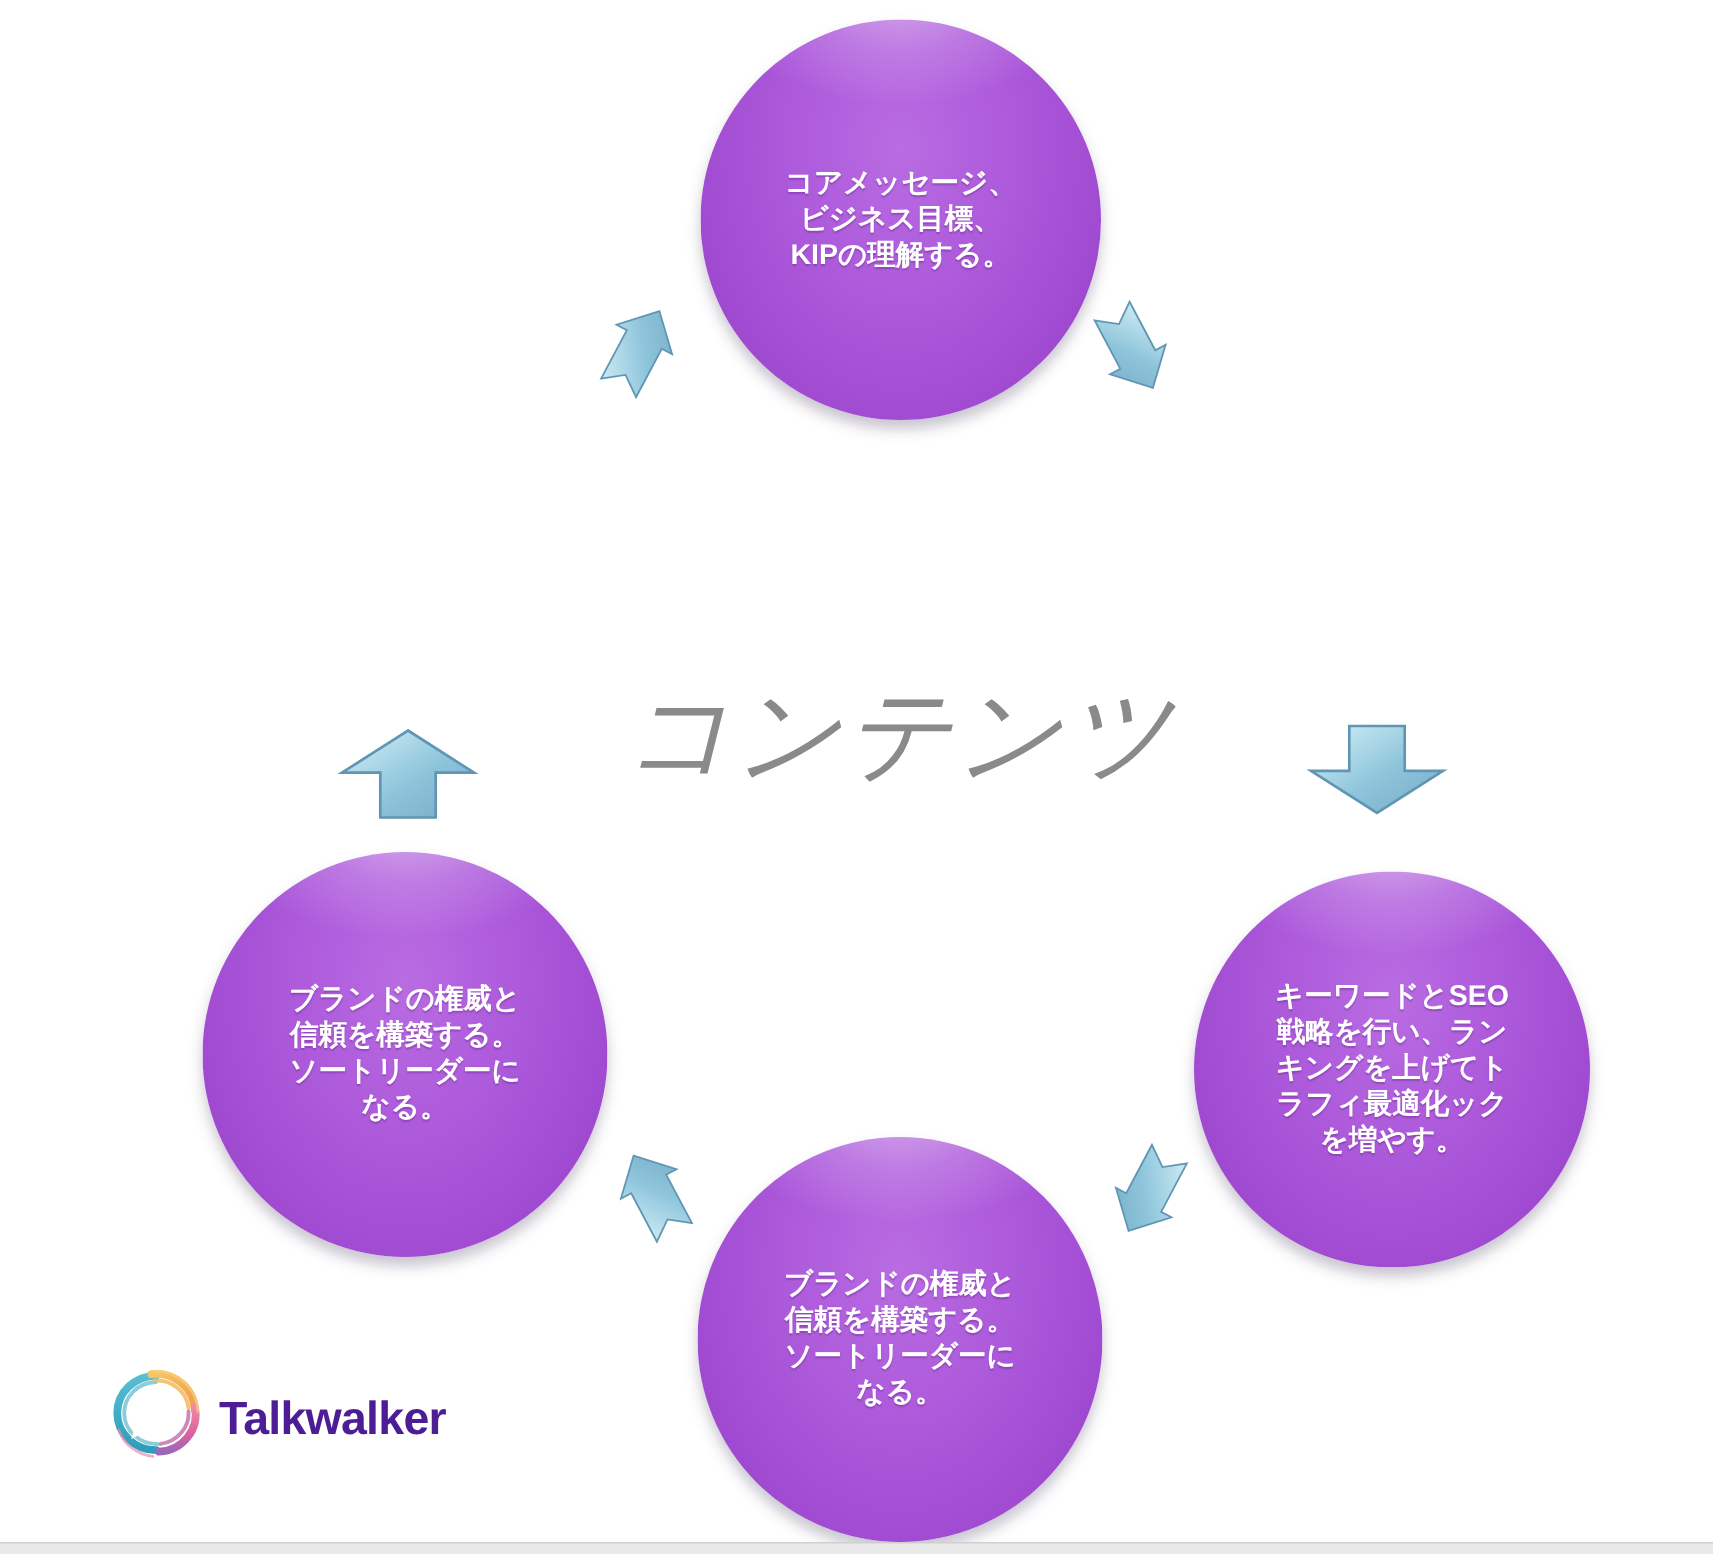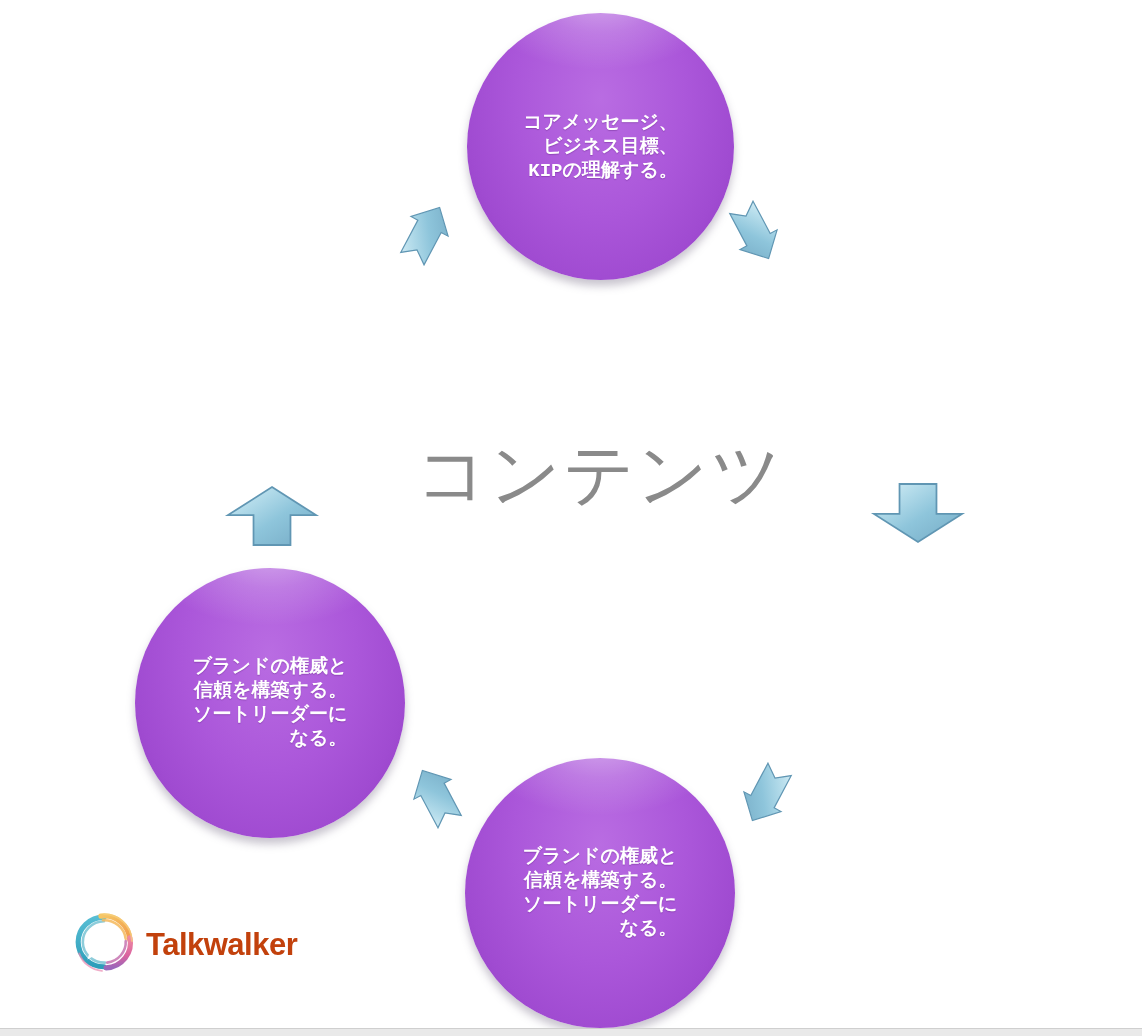--- a/index.html
+++ b/index.html
@@ -11,57 +11,57 @@
     font-family:"Liberation Sans", sans-serif;
   }
   .circle{
     position:absolute;
     border-radius:50%;
     background:
       radial-gradient(ellipse 115% 70% at 50% -8%, rgba(255,255,255,0.50) 0%, rgba(255,255,255,0.18) 22%, rgba(255,255,255,0) 42%),
       radial-gradient(ellipse at 50% 32%, #b96ce2 0%, #ab57da 45%, #a04bd1 72%, #9440c4 90%, #8030ab 98%, #74289c 100%);
     box-shadow: 0 6px 9px rgba(110,100,125,0.38);
     display:flex;align-items:center;justify-content:center;
-    text-align:right;
-    font-family:Liberation Mono, monospace;
+    text-align:center;
   }
   .circle-text{
     color:#ffffff;
     font-weight:bold;
     font-size:19px;
     line-height:24px;
     white-space:pre-line;
     text-shadow:0 1px 1px rgba(90,30,120,0.35);
   }
   .arrow-box{
     position:absolute;
     display:flex;align-items:center;justify-content:center;
   }
   .arrow-box svg{overflow:visible;}
   .title{
     position:absolute;
-    left:370px;top:428px;width:460px;
+    left:370px;top:443px;width:460px;
     text-align:center;
     color:#8a8a8a;
     font-size:70px;
     line-height:92px;
     font-weight:400;
     letter-spacing:2px;
+    font-style:italic;
   }
   .logo{
     position:absolute;
     left:72px;top:912px;
     display:flex;align-items:center;
   }
   .brand-name{
     margin-left:10px;
     font-size:31px;
     font-weight:600;
     letter-spacing:-0.5px;
-    color:#c2410c;
+    color:#4c1d95;
   }
   .bottom-edge{
     position:absolute;
     left:0;bottom:0;width:100%;height:7px;
     background:#e9e9e9;
     border-top:1px solid #cfcfcf;
   }
 </style>
 </head>
 <body>
@@ -93,20 +93,27 @@
     </defs>
   </svg>
 
   <div class="circle" style="left:467px;top:13px;width:267px;height:267px;">
     <div class="circle-text">コアメッセージ、
 ビジネス目標、
 KIPの理解する。</div>
   </div>
 
 
+  <div class="circle" style="left:796px;top:581px;width:264px;height:264px;">
+    <div class="circle-text">キーワードとSEO
+戦略を行い、ラン
+キングを上げてト
+ラフィ最適化ック
+を増やす。</div>
+  </div>
 
   <div class="circle" style="left:465px;top:758px;width:270px;height:270px;">
     <div class="circle-text">ブランドの権威と
 信頼を構築する。
 ソートリーダーに
 なる。</div>
   </div>
 
   <div class="circle" style="left:135px;top:568px;width:270px;height:270px;">
     <div class="circle-text">ブランドの権威と

